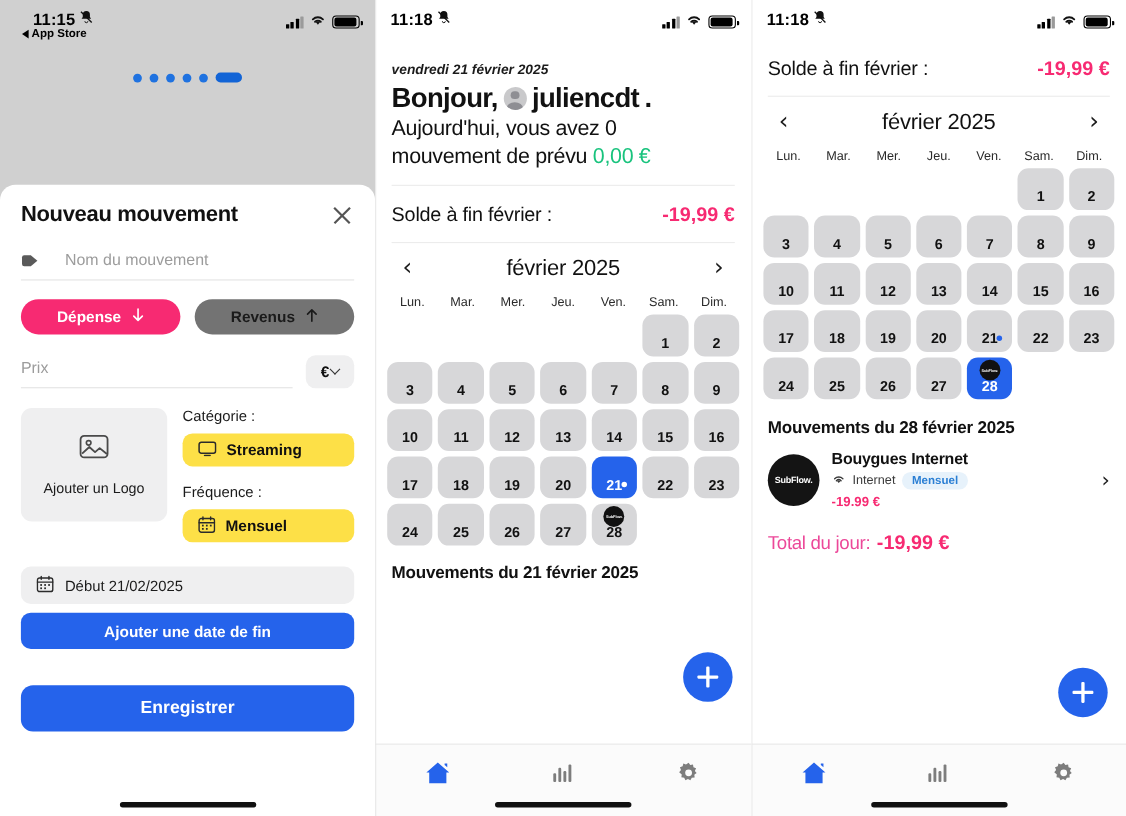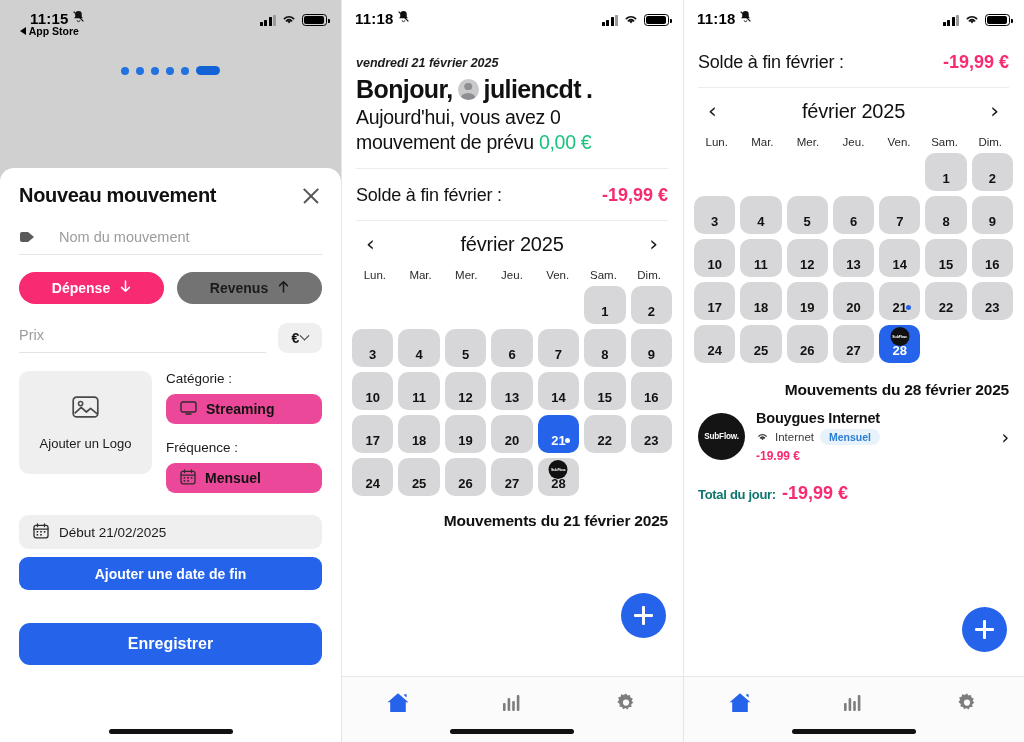--- a/index.html
+++ b/index.html
@@ -78,21 +78,21 @@
   .cur-btn b { font-size: 14px; color: #111; }
   .chev-d { width: 7px; height: 7px; border-right: 1.5px solid #333; border-bottom: 1.5px solid #333;
       transform: rotate(45deg) translate(-2px,-2px); }
 
   .mid-row { display: flex; gap: 14px; margin-top: 18px; align-items: stretch; }
   .logo-box { width: 133px; height: 103px; background: #efeff0; border-radius: 10px;
       display:flex; flex-direction: column; align-items:center; justify-content:center; gap: 13px; cursor: pointer; }
   .logo-box .lbl { font-size: 13px; color: #1b1b1b; }
   .mid-col { flex: 1; display: flex; flex-direction: column; }
   .mini-label { font-size: 13.5px; color: #1b1b1b; margin-bottom: 8px; }
-  .chip { height: 30px; border-radius: 9px; background: #ec4899; display:flex; align-items:center;
+  .chip { height: 30px; border-radius: 9px; background: #fde047; display:flex; align-items:center;
       gap: 9px; padding: 0 14px; font-size: 14px; font-weight: bold; color: #111; cursor: pointer; }
 
   .date-bar { margin-top: 22px; height: 34px; border-radius: 9px; background: #efeff0;
       display: flex; align-items: center; gap: 10px; padding: 0 14px; cursor: pointer; }
   .date-bar span { font-size: 13.5px; color: #1b1b1b; }
 
   .btn-blue { margin-top: 8px; height: 33px; border-radius: 9px; background: #2563eb;
       color: #fff; font-size: 14px; font-weight: bold; display:flex; align-items:center;
       justify-content:center; cursor: pointer; }
   .btn-save { margin-top: 33px; height: 42px; border-radius: 11px; background: #2563eb;
@@ -139,38 +139,38 @@
   .cell.sel { background: #2563eb; }
   .cell.sel .num { color: #fff; }
   .dot { width: 5.5px; height: 5.5px; border-radius: 50%; background: #2563eb;
       position: absolute; right: 9px; bottom: 10px; }
   .cell.sel .dot { background: #ffffff; }
   .badge-logo { position: absolute; top: 2px; left: 50%; transform: translateX(-50%);
       width: 19px; height: 19px; border-radius: 50%; background: #111; color: #fff;
       font-size: 3.6px; font-weight: bold; display: flex; align-items: center; justify-content: center;
       letter-spacing: -.1px; }
 
-  .mv-title { font-size: 15.5px; font-weight: bold; color: #111; padding: 0 15px; letter-spacing: -.2px; text-align: right; }
+  .mv-title { font-size: 15.5px; font-weight: bold; color: #111; padding: 0 15px; letter-spacing: -.2px; }
 
   
   .tx { display: flex; align-items: center; gap: 11px; padding: 0 15px; margin-top: 11px; cursor: pointer; }
   .tx-logo { width: 47px; height: 47px; border-radius: 50%; background: #141414; color:#fff;
       display:flex; align-items:center; justify-content:center; font-size: 8.2px; font-weight: bold;
       flex: none; letter-spacing: -.2px; }
   .tx-mid { flex: 1; min-width: 0; }
   .tx-name { font-size: 14.5px; font-weight: bold; color: #111; letter-spacing: -.2px; }
   .tx-meta { display: flex; align-items: center; gap: 6px; margin-top: 2px; }
   .tx-cat { font-size: 11.5px; color: #3a3a3a; }
   .tx-badge { font-size: 10.5px; font-weight: bold; color: #2b7fd4; background: #e7f2fb;
       padding: 2px 9px; border-radius: 9px; }
   .tx-amt { font-size: 12px; font-weight: bold; color: #f72a72; margin-top: 3px; }
   .tx-chev { font-size: 19px; color: #1b1b1b; font-family: "DejaVu Sans", sans-serif; }
 
   .total { padding: 0 15px; margin-top: 20px; display: flex; align-items: baseline; gap: 6px; }
-  .total .lab { font-size: 13px; font-weight: bold; color: #0f766e; letter-spacing: -.3px; }
+  .total .lab { font-size: 17px; font-weight: normal; color: #ec4899; letter-spacing: -.3px; }
   .total .val { font-size: 18px; font-weight: bold; color: #f72a72; }
 
   .fab { position: absolute; width: 45px; height: 45px; border-radius: 50%; background: #2563eb;
       display:flex; align-items:center; justify-content:center; cursor: pointer; }
   .fab::before, .fab::after { content:""; position:absolute; background:#fff; border-radius:1px; }
   .fab::before { width: 19px; height: 2.4px; }
   .fab::after { width: 2.4px; height: 19px; }
 
   
   .tabbar { position: absolute; left:0; right:0; bottom: 0; height: 66px;

